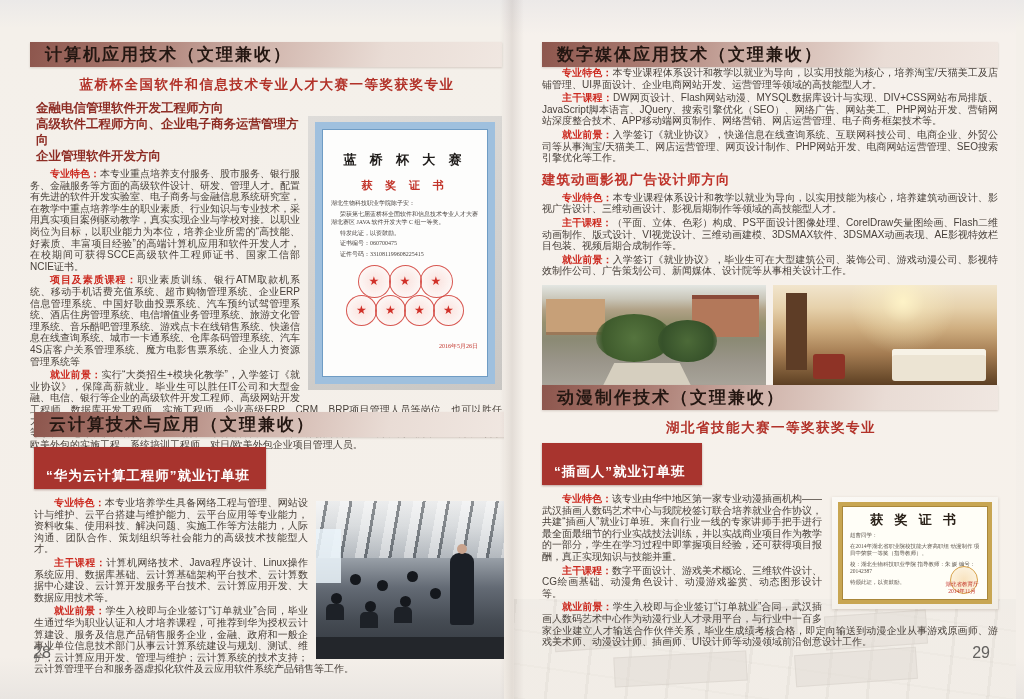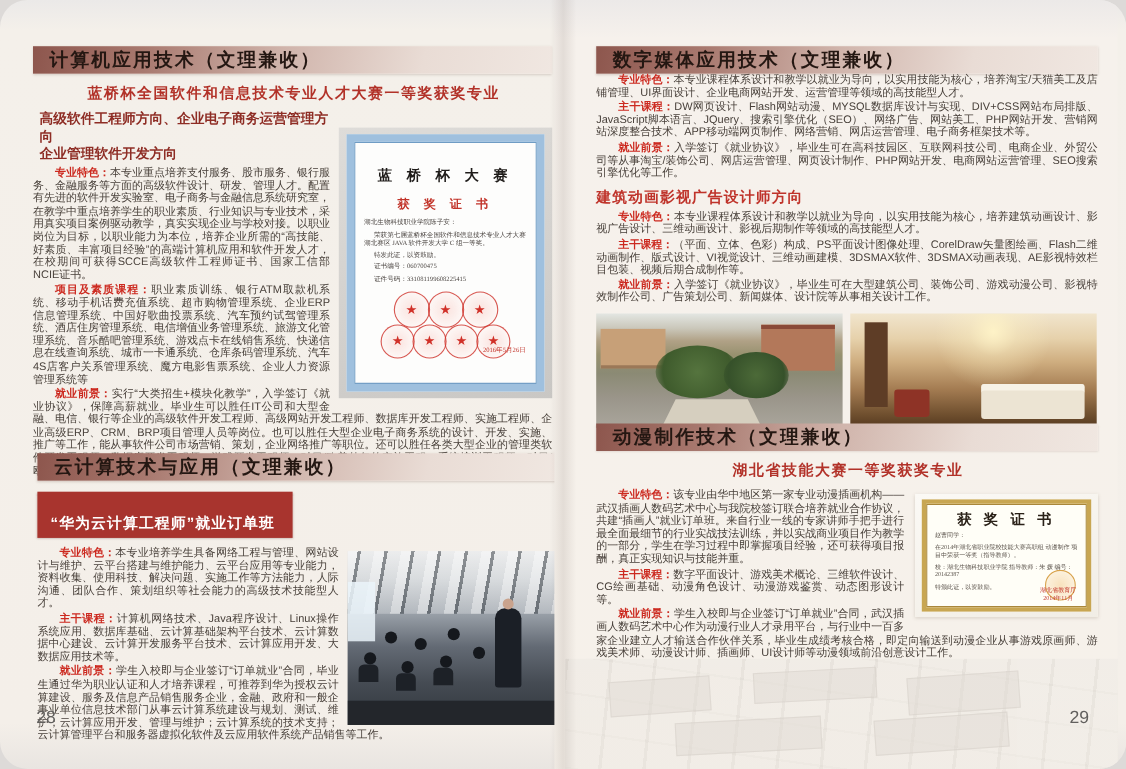--- a/index.html
+++ b/index.html
@@ -1,18 +1,18 @@
 <!DOCTYPE html>
 <html><head>
 <meta charset="utf-8">
 <style>
   html,body{margin:0;padding:0;background:#dddad8;}
   .canvas{position:relative;width:1024px;height:699px;overflow:hidden;
     background:linear-gradient(180deg,#ebe9e8 0%,#f4f0ea 4%,#f4efe9 94%,#e9e5e1 100%);
-    font-family:"Liberation Sans","DejaVu Sans",sans-serif;color:#463c36;border-radius:25px;}
+    font-family:"Liberation Sans","DejaVu Sans",sans-serif;color:#463c36;}
   .spine{position:absolute;left:500px;top:0;width:24px;height:699px;
     background:linear-gradient(90deg,rgba(0,0,0,0) 0%,rgba(110,95,88,.14) 50%,rgba(0,0,0,0) 100%);}
   .page{position:absolute;top:0;height:699px;}
   .page.left{left:0;width:512px;}
   .page.right{left:504px;width:512px;background:linear-gradient(180deg,#ece9e8 0%,#f6f1ec 5%,#f6f1ea 100%);}
   .sec{position:absolute;}
   .hdr{height:25px;line-height:25px;padding-left:15px;letter-spacing:2px;
     font-size:17px;font-weight:bold;color:#241712;
     background:linear-gradient(100deg,#8d564d 0%,#a97a70 22%,#d0b4ab 48%,#e9dcd5 75%,#f0e7e1 100%);
     box-shadow:0 1px 2px rgba(120,90,80,.25);}
@@ -22,21 +22,21 @@
   .banner{display:inline-block;margin:10px 0 0 0;padding:20px 16px 4px 12px;background:#a8342e;
     color:#fff;font-size:13.5px;font-weight:bold;letter-spacing:1px;box-shadow:0 1px 2px rgba(80,20,15,.35);}
   .flow{margin-top:8px;}
   .flow::after{content:"";display:block;clear:both;}
   p.body{margin:0 0 2px 0;font-size:10px;line-height:11.6px;text-align:justify;
     text-indent:2em;color:#48403a;}
   p.body .lead{color:#cc2a20;font-weight:bold;}
   .dhead{margin:7px 0 3px 0;font-size:13.5px;font-weight:bold;letter-spacing:1px;color:#bf332a;}
   .pagenum{position:absolute;bottom:37px;font-size:16px;color:#62605e;}
   
-  .certblue-wrap{float:right;width:194px;height:246px;margin:16px 0 6px 8px;
+  .certblue-wrap{float:right;width:194px;height:274px;margin:16px 0 6px 8px;
     background:linear-gradient(160deg,#dedcd9 0%,#d2d0cd 60%,#c9c7c4 100%);
     padding:6px 7px;box-sizing:border-box;}
   .certblue{width:100%;height:100%;box-sizing:border-box;background:#fdfdfc;
     border:7px solid #9fc0de;box-shadow:inset 0 0 0 1px #6f9cc4;padding:8px 9px 4px;
     font-family:"Liberation Serif","DejaVu Serif",serif;position:relative;}
   .certblue .ct{margin-top:14px;text-align:center;font-size:13px;font-weight:bold;
     letter-spacing:5px;color:#1f1c1a;}
   .certblue .cs{margin-top:9px;text-align:center;font-size:11px;font-weight:bold;
     letter-spacing:5px;color:#c2342a;}
   .certblue .cl{margin-top:6px;font-size:6px;line-height:8.5px;color:#4a4440;text-align:left;}
@@ -135,20 +135,21 @@
               <div class="stamp">★</div>
               <div class="stamp">★</div>
               <div class="stamp">★</div>
               <div class="stamp">★</div>
             </div>
             <div class="cd">2016年5月26日</div>
           </div>
         </div>
 
         <div class="dirs">
+          <div>金融电信管理软件开发工程师方向</div>
           <div>高级软件工程师方向、企业电子商务运营管理方向</div>
           <div>企业管理软件开发方向</div>
         </div>
 
         <p class="body"><b class="lead">专业特色：</b><span>本专业重点培养支付服务、股市服务、银行服务、金融服务等方面的高级软件设计、研发、管理人才。配置有先进的软件开发实验室、电子商务与金融信息系统研究室，在教学中重点培养学生的职业素质、行业知识与专业技术，采用真实项目案例驱动教学，真实实现企业与学校对接。以职业岗位为目标，以职业能力为本位，培养企业所需的“高技能、好素质、丰富项目经验”的高端计算机应用和软件开发人才，在校期间可获得SCCE高级软件工程师证书、国家工信部NCIE证书。</span></p>
         <p class="body"><b class="lead">项目及素质课程：</b><span>职业素质训练、银行ATM取款机系统、移动手机话费充值系统、超市购物管理系统、企业ERP信息管理系统、中国好歌曲投票系统、汽车预约试驾管理系统、酒店住房管理系统、电信增值业务管理系统、旅游文化管理系统、音乐酷吧管理系统、游戏点卡在线销售系统、快递信息在线查询系统、城市一卡通系统、仓库条码管理系统、汽车4S店客户关系管理系统、魔方电影售票系统、企业人力资源管理系统等</span></p>
         <p class="body"><b class="lead">就业前景：</b><span>实行“大类招生+模块化教学”，入学签订《就业协议》，保障高薪就业。毕业生可以胜任IT公司和大型金融、电信、银行等企业的高级软件开发工程师、高级网站开发工程师、数据库开发工程师、实施工程师、企业高级ERP、CRM、BRP项目管理人员等岗位。也可以胜任大型企业电子商务系统的设计、开发、实施、推广等工作，能从事软件公司市场营销、策划，企业网络推广等职位。还可以胜任各类大型企业的管理类软件开发工程师、数据库开发工程师、游戏开发工程师、对日/欧美外包的实施工程、系统培训工程师、对日/欧美外包企业项目管理人员。</span></p>
       </div>
     </div>
 
@@ -192,21 +193,21 @@
       <div class="block" style="left:62%;top:14%;width:20%;height:32%;transform:rotate(-4deg);"></div>
       <div class="block" style="left:20%;top:55%;width:26%;height:28%;transform:rotate(-3deg);"></div>
       <div class="block" style="left:56%;top:52%;width:24%;height:30%;transform:rotate(-4deg);"></div>
     </div>
 
     <div class="sec" style="left:38px;top:42px;width:456px;">
       <div class="hdr">数字媒体应用技术（文理兼收）</div>
 
       <p class="body"><b class="lead">专业特色：</b><span>本专业课程体系设计和教学以就业为导向，以实用技能为核心，培养淘宝/天猫美工及店铺管理、UI界面设计、企业电商网站开发、运营管理等领域的高技能型人才。</span></p>
       <p class="body"><b class="lead">主干课程：</b><span>DW网页设计、Flash网站动漫、MYSQL数据库设计与实现、DIV+CSS网站布局排版、JavaScript脚本语言、JQuery、搜索引擎优化（SEO）、网络广告、网站美工、PHP网站开发、营销网站深度整合技术、APP移动端网页制作、网络营销、网店运营管理、电子商务框架技术等。</span></p>
-      <p class="body"><b class="lead">就业前景：</b><span>入学签订《就业协议》，毕业生可在高科技园区、互联网科技公司、电商企业、外贸公司等从事淘宝/装饰公司、网店运营管理、网页设计制作、PHP网站开发、电商网站运营管理、SEO搜索引擎优化等工作。</span></p>
+      <p class="body"><b class="lead">就业前景：</b><span>入学签订《就业协议》，快递信息在线查询系统、互联网科技公司、电商企业、外贸公司等从事淘宝/天猫美工、网店运营管理、网页设计制作、PHP网站开发、电商网站运营管理、SEO搜索引擎优化等工作。</span></p>
 
       <div class="dhead">建筑动画影视广告设计师方向</div>
       <p class="body"><b class="lead">专业特色：</b><span>本专业课程体系设计和教学以就业为导向，以实用技能为核心，培养建筑动画设计、影视广告设计、三维动画设计、影视后期制作等领域的高技能型人才。</span></p>
       <p class="body"><b class="lead">主干课程：</b><span>（平面、立体、色彩）构成、PS平面设计图像处理、CorelDraw矢量图绘画、Flash二维动画制作、版式设计、VI视觉设计、三维动画建模、3DSMAX软件、3DSMAX动画表现、AE影视特效栏目包装、视频后期合成制作等。</span></p>
       <p class="body"><b class="lead">就业前景：</b><span>入学签订《就业协议》，毕业生可在大型建筑公司、装饰公司、游戏动漫公司、影视特效制作公司、广告策划公司、新闻媒体、设计院等从事相关设计工作。</span></p>
 
       <div class="photo-row">
         <div class="photo photo-campus">
           <div class="bldgL"></div>
           <div class="bldgR"></div>
@@ -219,20 +220,21 @@
           <div class="column"></div>
           <div class="chair"></div>
           <div class="bed"></div>
         </div>
       </div>
     </div>
 
     <div class="sec" style="left:38px;top:385px;width:456px;">
       <div class="hdr">动漫制作技术（文理兼收）</div>
       <div class="award">湖北省技能大赛一等奖获奖专业</div>
+      <div class="banner" style="margin-top:0;">“插画人”就业订单班</div>
 
       <div class="flow">
 
         <div class="certgold-wrap">
           <div class="certgold">
             <div class="ct">获 奖 证 书</div>
             <div class="cl">赵曹同学：</div>
             <div class="cl">在2014年湖北省职业院校技能大赛高职组 动漫制作 项目中荣获一等奖（指导教师）。</div>
             <div class="cl">校：湖北生物科技职业学院  指导教师：朱 媛  编号：20142387</div>
             <div class="cl">特颁此证，以资鼓励。</div>

